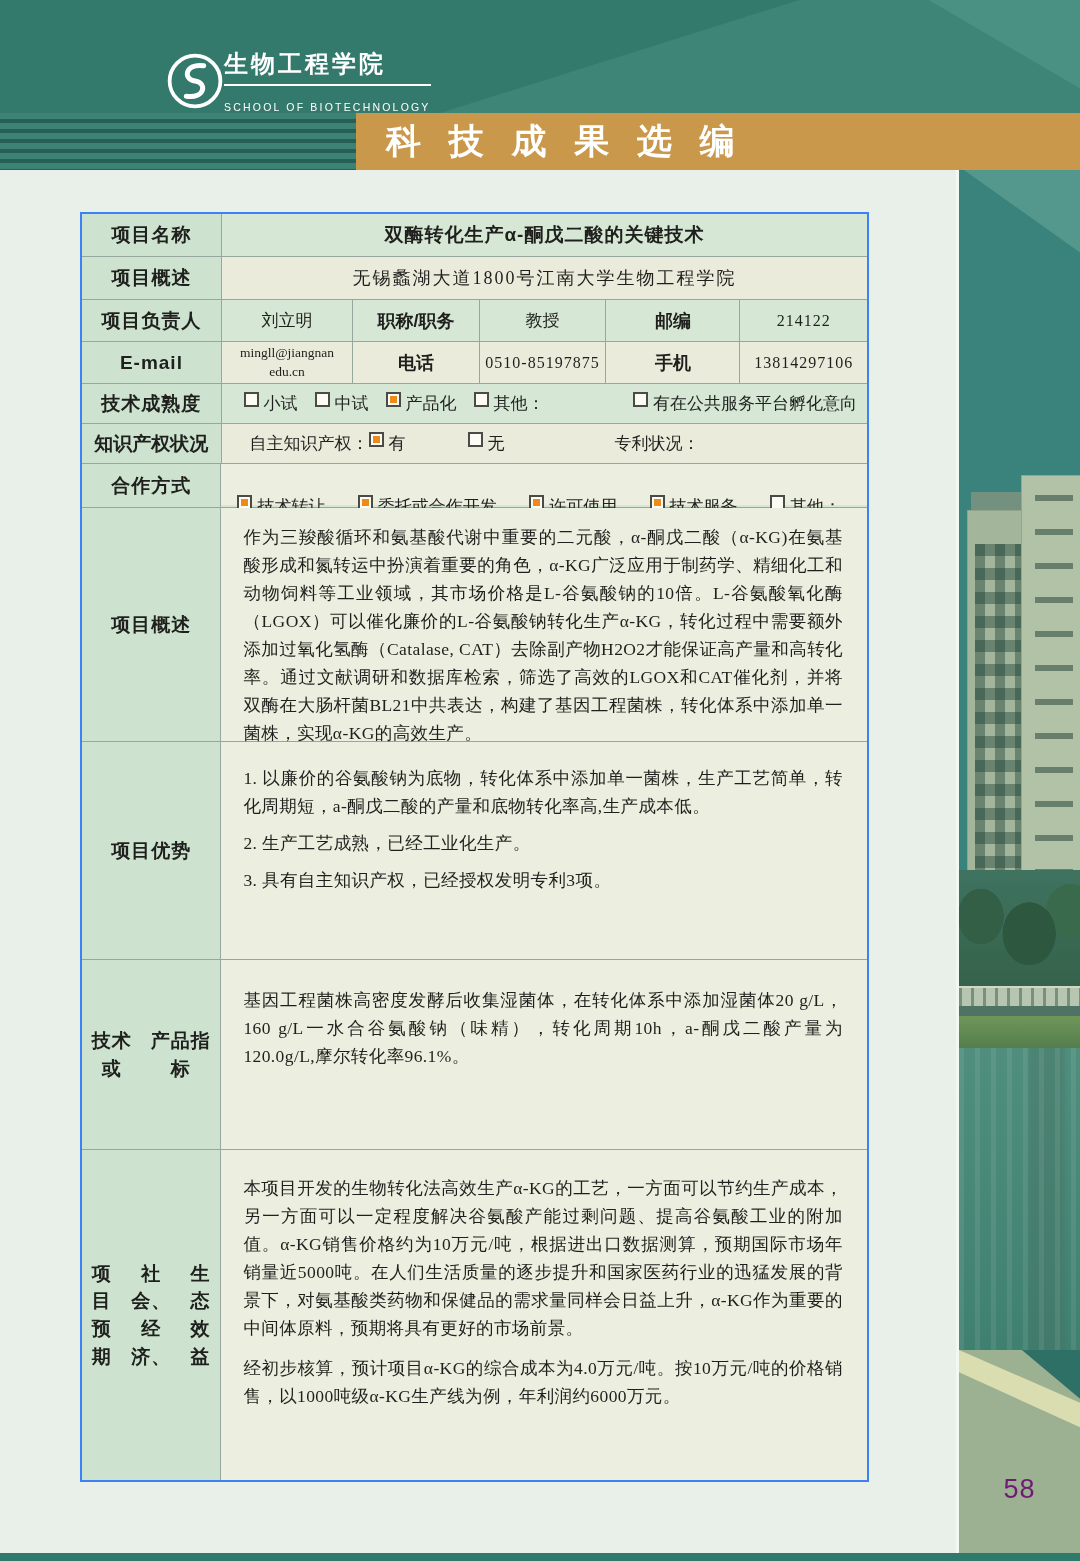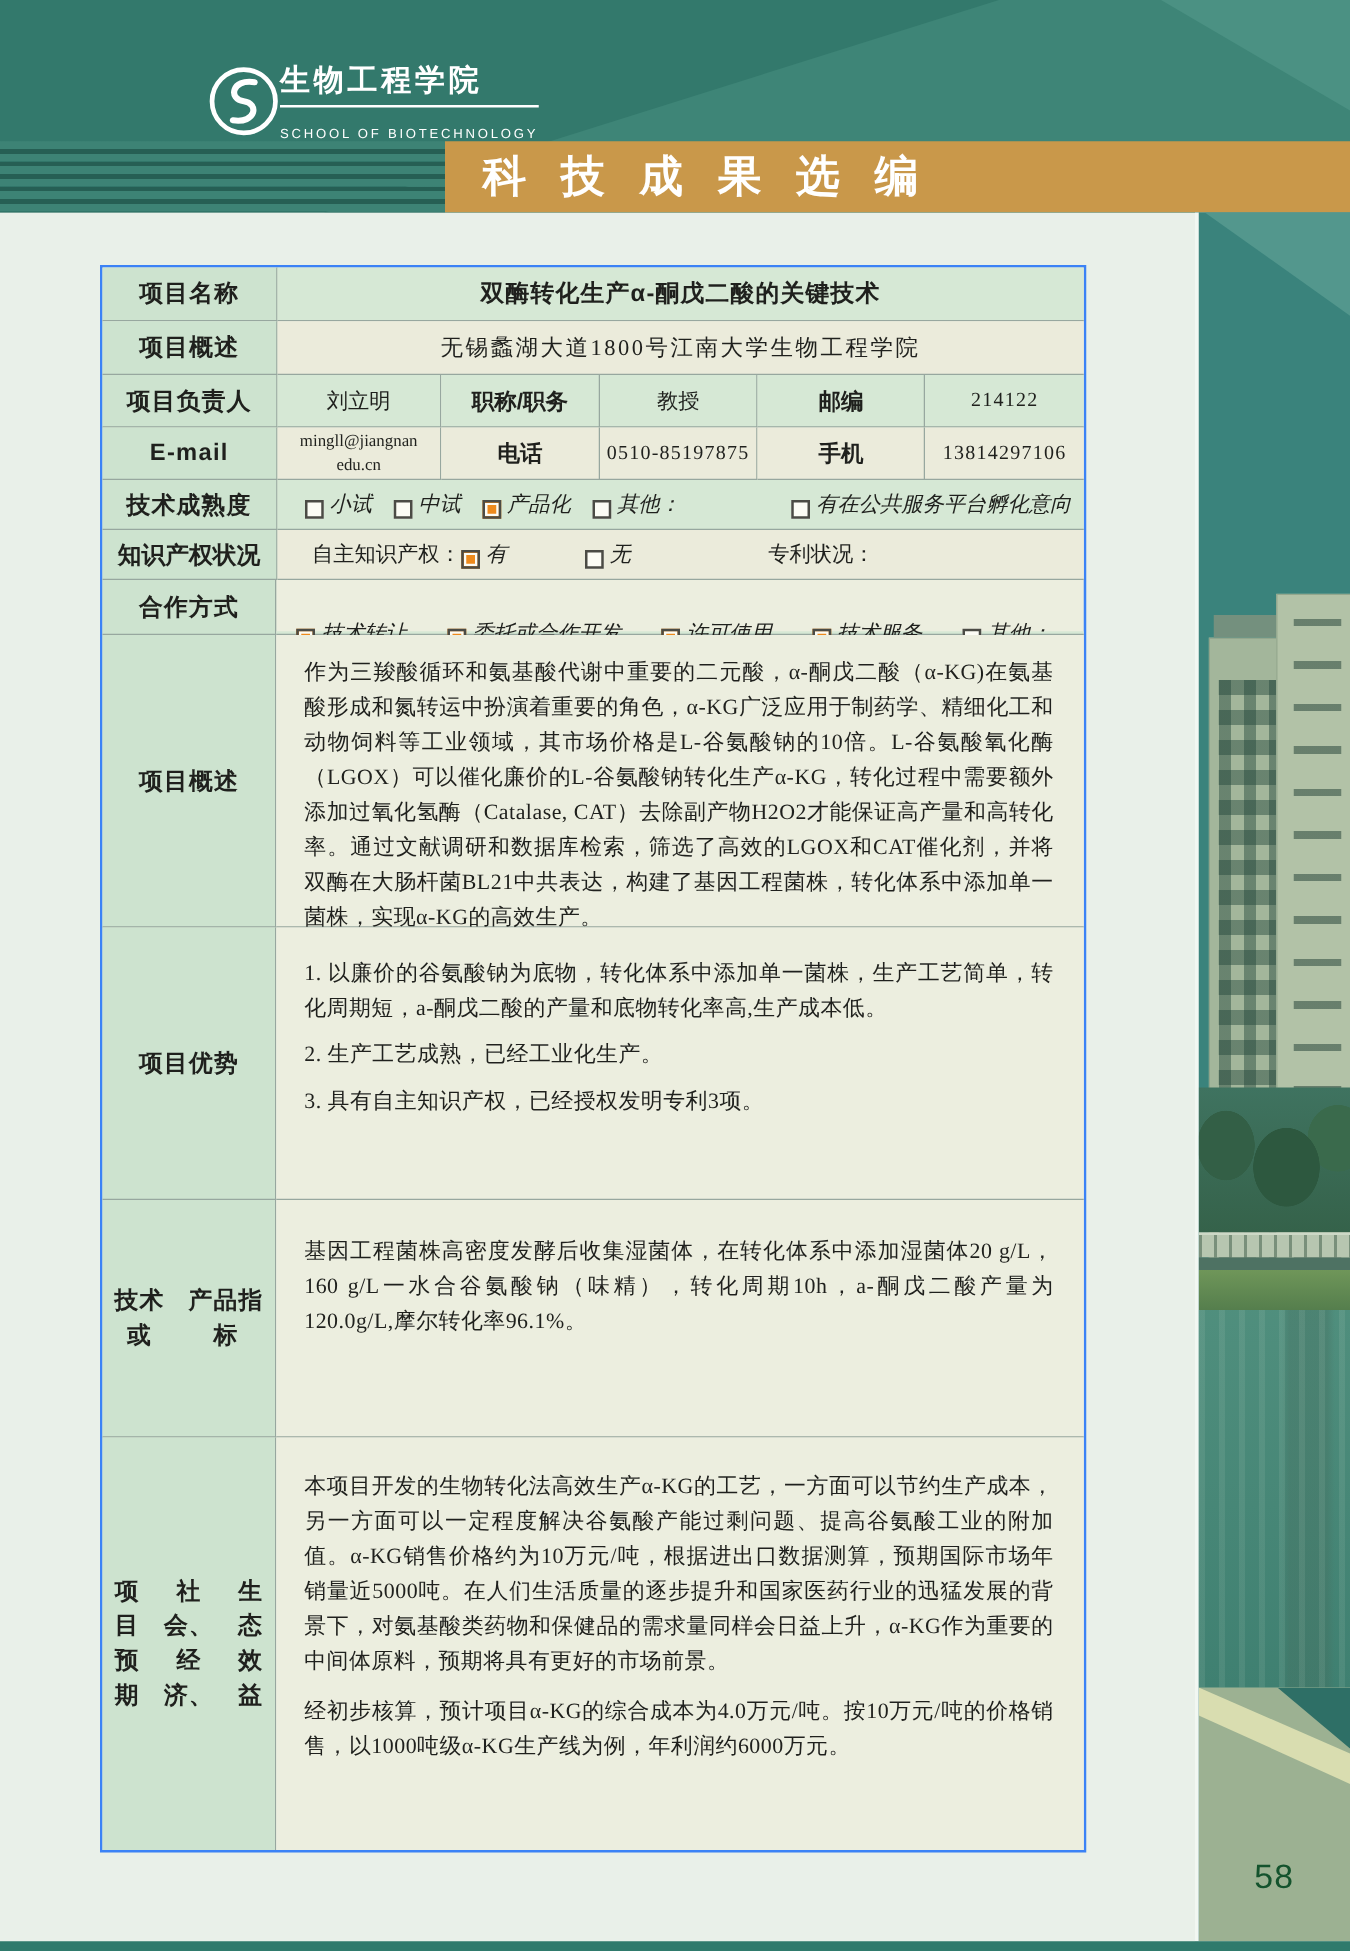--- a/index.html
+++ b/index.html
@@ -59,22 +59,22 @@
   .water{position:absolute;left:0;top:878px;width:100%;height:302px;
         background:linear-gradient(180deg,#56948174,#3f8071),#4a8a7a;}
   .water .streaks{position:absolute;inset:0;
         background:repeating-linear-gradient(90deg,rgba(210,225,210,.10) 0 5px,transparent 5px 16px),
         linear-gradient(90deg,transparent 55%,rgba(70,110,95,.35) 60% 85%,transparent 90%);}
   .sage{position:absolute;left:0;top:1180px;width:100%;height:203px;background:#9cb192;}
   .sage .pale{position:absolute;inset:0;background:#d9ddb0;
         clip-path:polygon(0 0,100% 26%,100% 38%,0 11%);}
   .sage .dkteal{position:absolute;inset:0;background:#2e6f66;
         clip-path:polygon(52% 0,100% 0,100% 24%);}
-  .pageno{position:absolute;left:0;top:136px;width:100%;text-align:center;
-        color:#14532d;font-size:27px;letter-spacing:1px;}
+  .pageno{position:absolute;left:0;top:124px;width:100%;text-align:center;
+        color:#701a75;font-size:27px;letter-spacing:1px;}
   
   .bottom-bar{position:absolute;left:0;bottom:0;width:100%;height:8px;background:#2f7a6c;}
   
   .tbl{position:absolute;left:80px;top:212px;width:789px;border:2px solid #3b82f6;background:var(--content);}
   .trow{display:flex;}
   .cell{border-right:1.5px solid var(--bd);border-bottom:1.5px solid var(--bd);
         display:flex;align-items:center;justify-content:center;text-align:center;color:var(--ink);}
   .trow .cell:last-child{border-right:none;}
   .trow:last-child .cell{border-bottom:none;}
   .lbl{background:var(--green-cell);font-weight:bold;font-size:19px;letter-spacing:1px;}
@@ -87,21 +87,21 @@
         text-align:justify;font-family:"Liberation Serif",serif;font-size:17.5px;line-height:1.6;
         letter-spacing:.4px;flex-direction:column;}
   .w0{width:148px;} .w1{width:139px;} .w2{width:134px;} .w3{width:134px;} .w4{width:142px;} .w5{width:134px;}
   .wmerged{width:683px;}
   .h43{height:43px;} .h42{height:42px;} .h40{height:40px;} .h44{height:44px;}
   .h234{height:234px;} .h218{height:218px;} .h190{height:190px;} .h330{height:330px;}
   .cb{display:inline-block;width:15px;height:15px;border:2px solid #4b4b45;background:#fcfcf5;
         margin-right:5px;vertical-align:-2px;flex:0 0 auto;}
   .cb.cb-checked{background:var(--orange);box-shadow:inset 0 0 0 2px #fcfcf5;}
   .ckrow{justify-content:flex-start;text-align:left;font-family:"Liberation Serif",serif;font-size:17px;}
-  .ckitem{display:inline-flex;align-items:flex-end;white-space:nowrap;font-style:italic;}
+  .ckitem{display:inline-flex;align-items:flex-start;white-space:nowrap;}
   .multi-label{flex-direction:row;line-height:1.45;}
   .email-val{font-size:13.5px;line-height:1.35;flex-direction:column;}
   .pname{font-weight:bold;font-size:19px;letter-spacing:1px;}
   .addr{font-size:18px;letter-spacing:2px;}
   .num{font-size:16px;letter-spacing:1px;}
   .adv-item{margin-bottom:9px;width:100%;}
   .para{width:100%;}
   .para + .para{margin-top:12px;}
 </style>
 </head>

